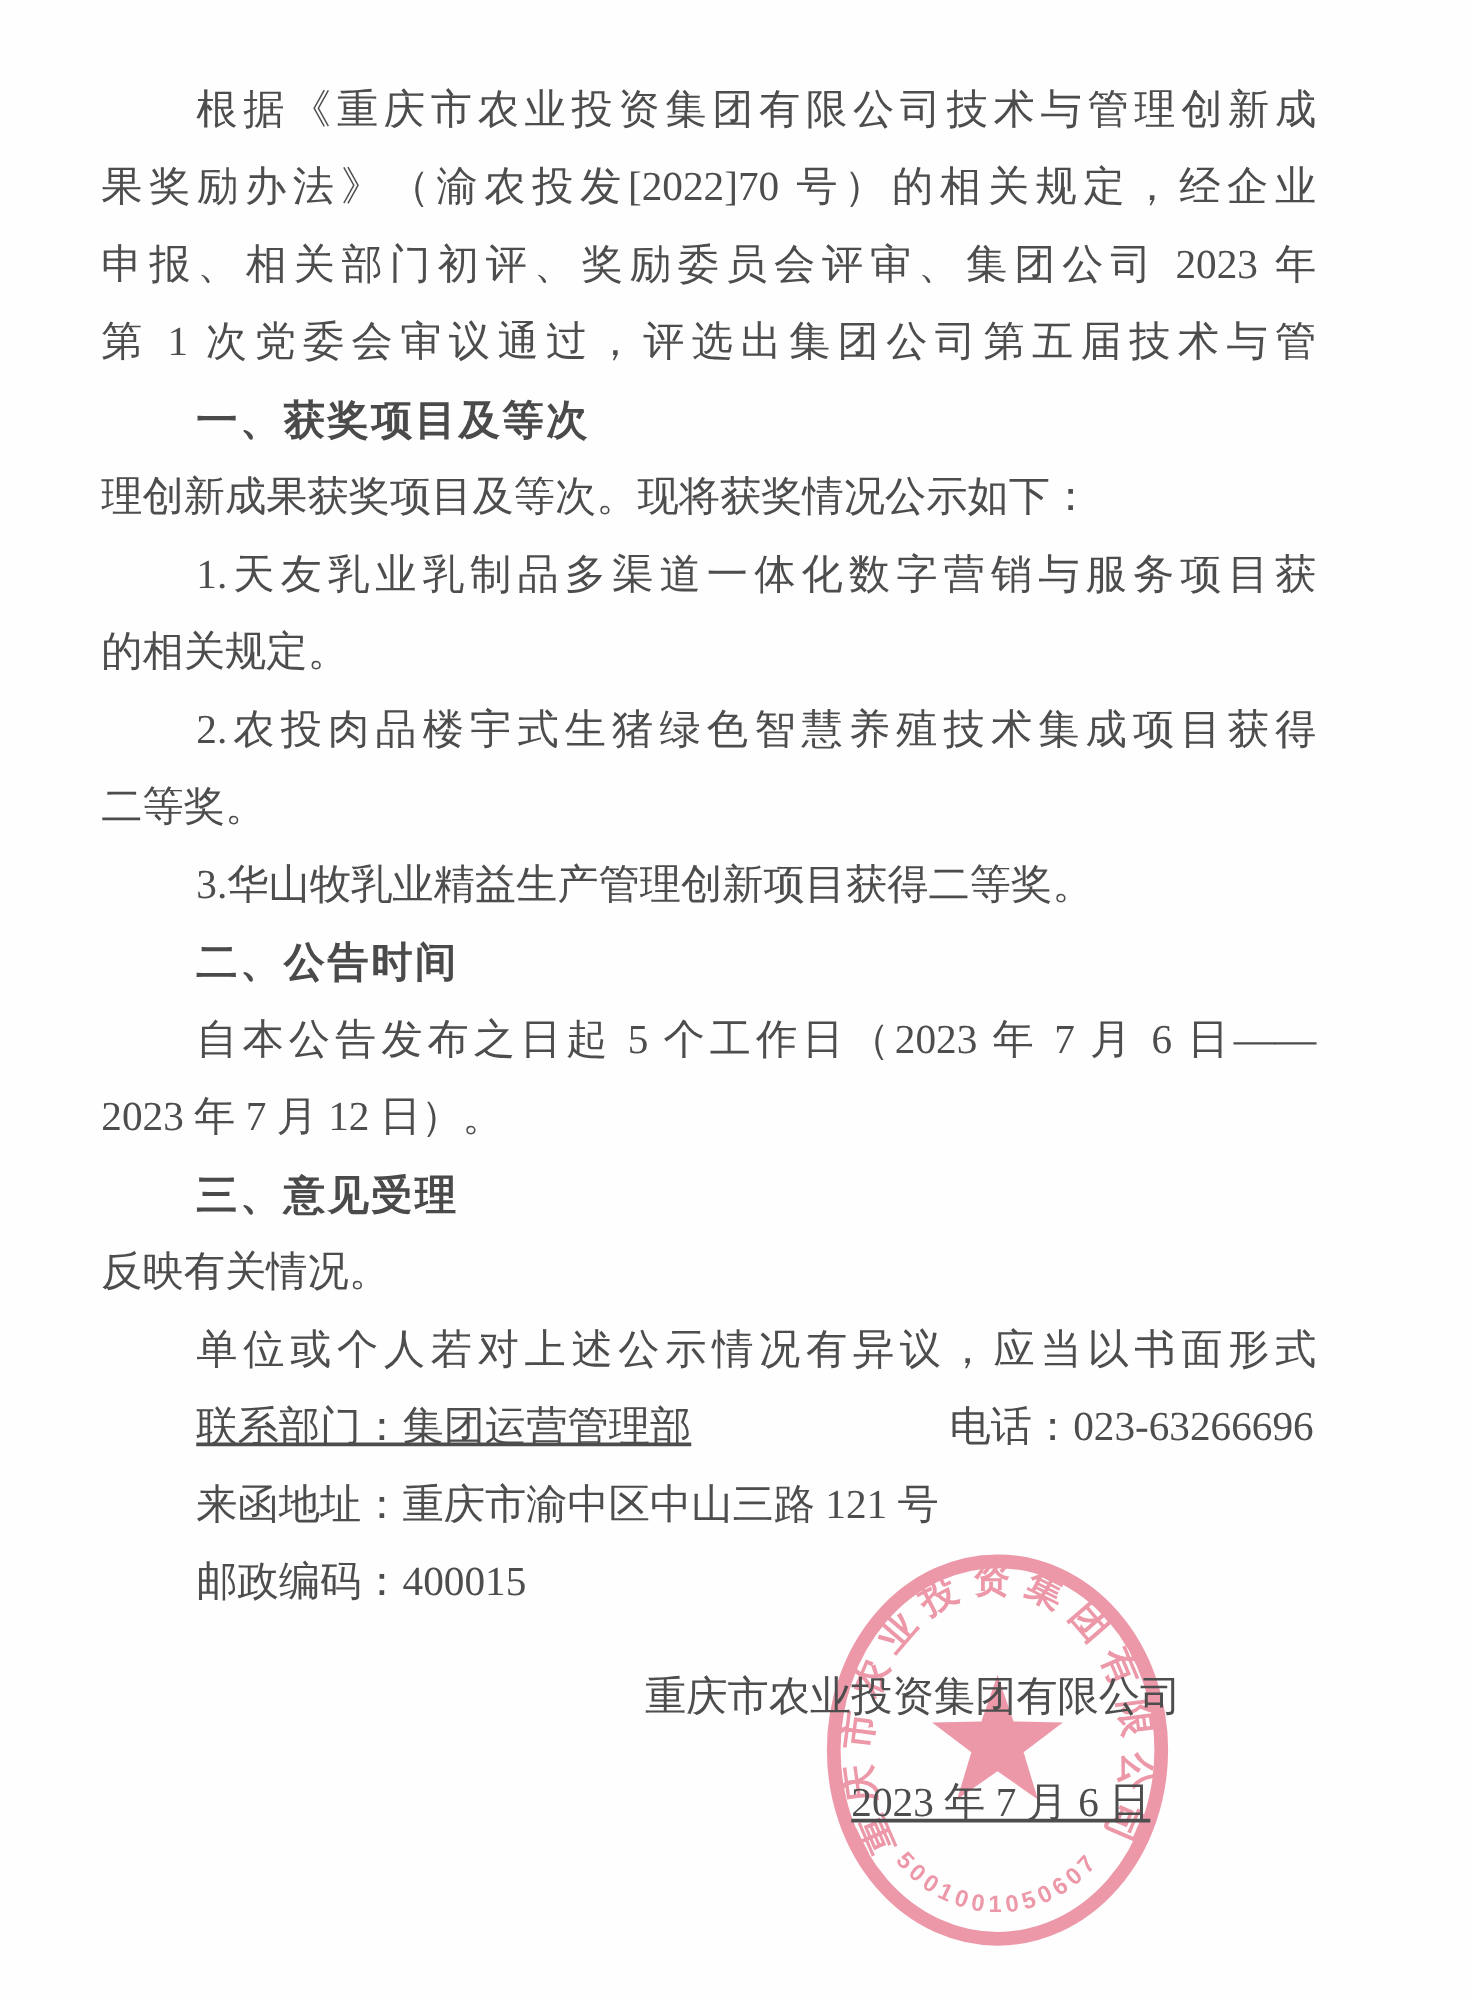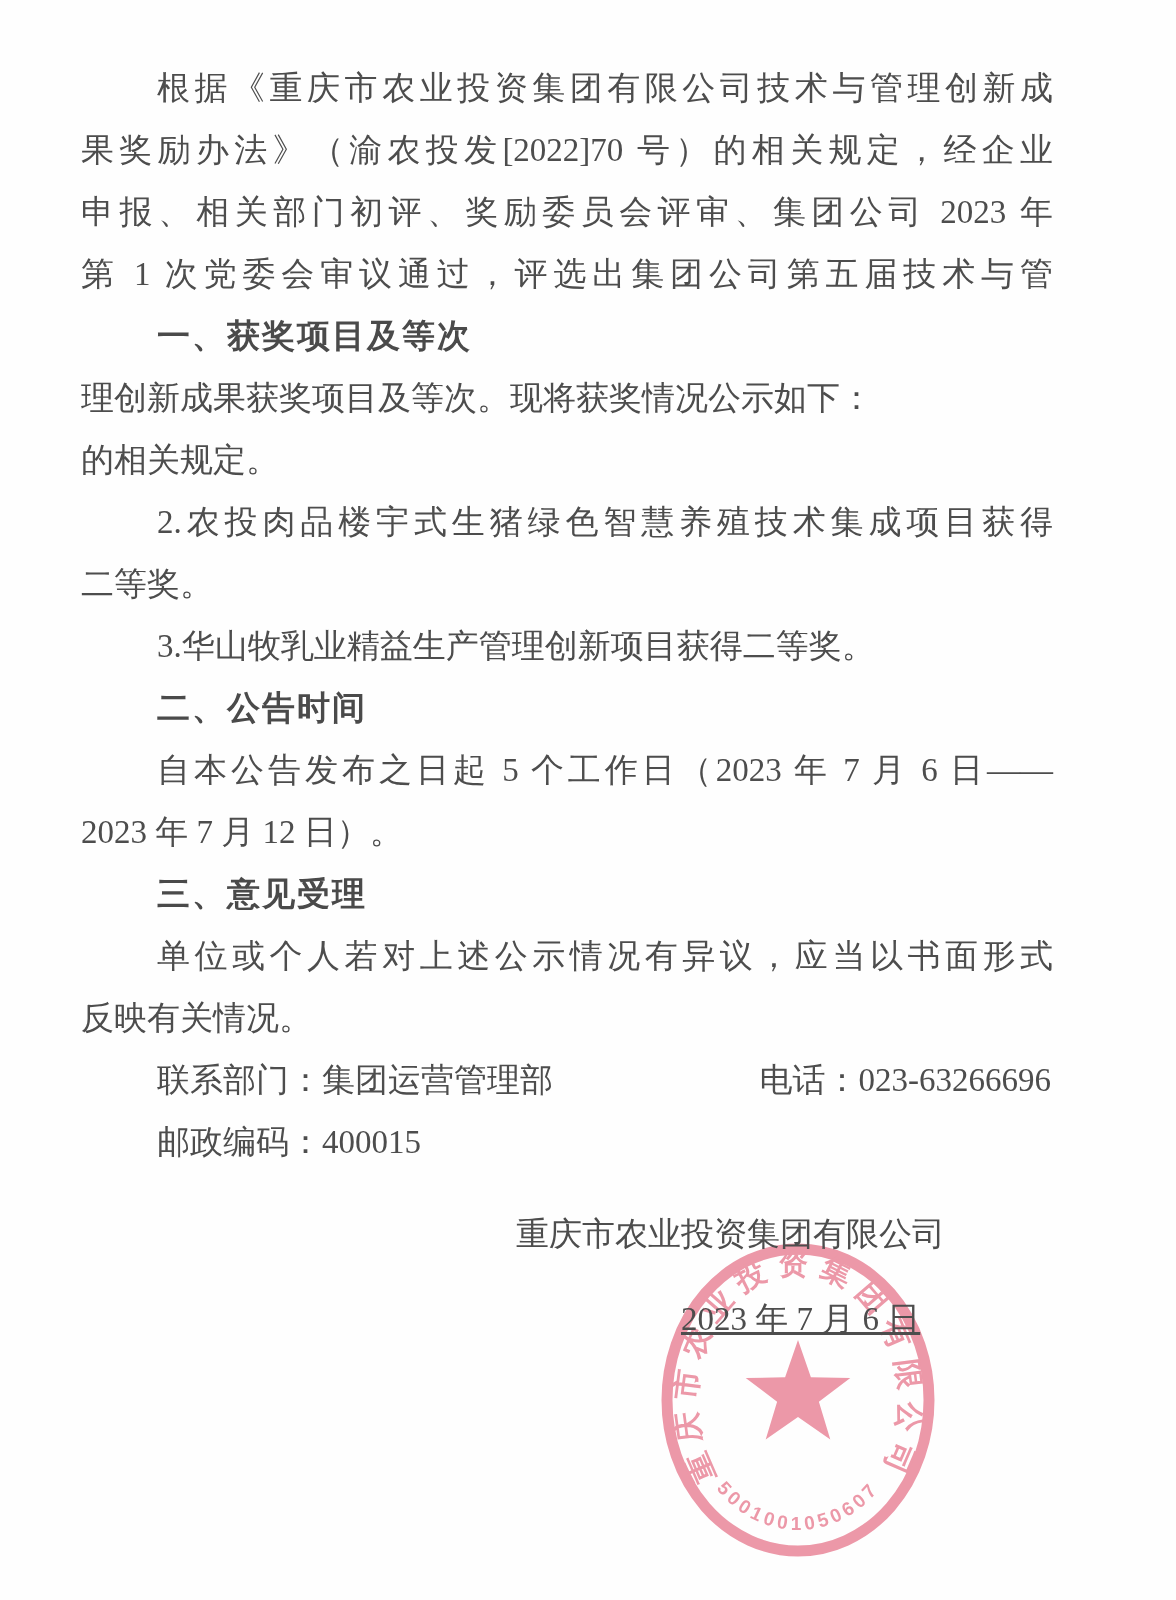--- a/index.html
+++ b/index.html
@@ -31,21 +31,21 @@
     text-justify:inter-character;
   }
   .in { text-indent:76px; }
   .hd {
     font-family:"Liberation Sans","DejaVu Sans",sans-serif;
     font-weight:700;
     color:#4a4a4a;
     letter-spacing:2px;
   }
   .contact-line { display:flex; }
-  .contact-line .left { padding-left:76px; }
+  .contact-line .left { padding-left:76px;text-decoration:underline; }
   .contact-line .right { margin-left:auto; padding-right:2px; }
   .signature { margin-top:30px; }
   .sig-company { padding-left:435px; height:62px; line-height:62px; }
   .sig-date { margin-top:23px; padding-left:600px; height:62px; line-height:62px;text-decoration:underline; }
   .seal {
     position:absolute;
     left:648px; top:1230px;
     width:300px; height:340px;
     z-index:1;
   }
@@ -85,37 +85,39 @@
   </svg>
 
   <div class="doc">
     <div class="line in j">根据《重庆市农业投资集团有限公司技术与管理创新成</div>
     <div class="line j">果奖励办法》（渝农投发[2022]70 号）的相关规定，经企业</div>
     <div class="line j">申报、相关部门初评、奖励委员会评审、集团公司 2023 年</div>
     <div class="line j">第 1 次党委会审议通过，评选出集团公司第五届技术与管</div>
     <div class="line in hd">一、获奖项目及等次</div>
 
     <div class="line">理创新成果获奖项目及等次。现将获奖情况公示如下：</div>
+    <div class="line in j">1.天友乳业乳制品多渠道一体化数字营销与服务项目获</div>
     <div class="line">的相关规定。</div>
     <div class="line in j">2.农投肉品楼宇式生猪绿色智慧养殖技术集成项目获得</div>
     <div class="line">二等奖。</div>
     <div class="line in">3.华山牧乳业精益生产管理创新项目获得二等奖。</div>
 
     <div class="line in hd">二、公告时间</div>
     <div class="line in j">自本公告发布之日起 5 个工作日（2023 年 7 月 6 日——</div>
     <div class="line">2023 年 7 月 12 日）。</div>
 
     <div class="line in hd">三、意见受理</div>
+    <div class="line">反映有关情况。</div>
     <div class="line in j">单位或个人若对上述公示情况有异议，应当以书面形式</div>
-    <div class="line">反映有关情况。</div>
 
     <div class="line contact-line">
       <span class="left">联系部门：集团运营管理部</span>
       <span class="right">电话：023-63266696</span>
     </div>
+    <div class="line in">来函地址：重庆市渝中区中山三路 121 号</div>
     <div class="line in">邮政编码：400015</div>
 
     <div class="signature">
       <div class="sig-company">重庆市农业投资集团有限公司</div>
       <div class="sig-date">2023 年 7 月 6 日</div>
     </div>
   </div>
 
 </div>
 

